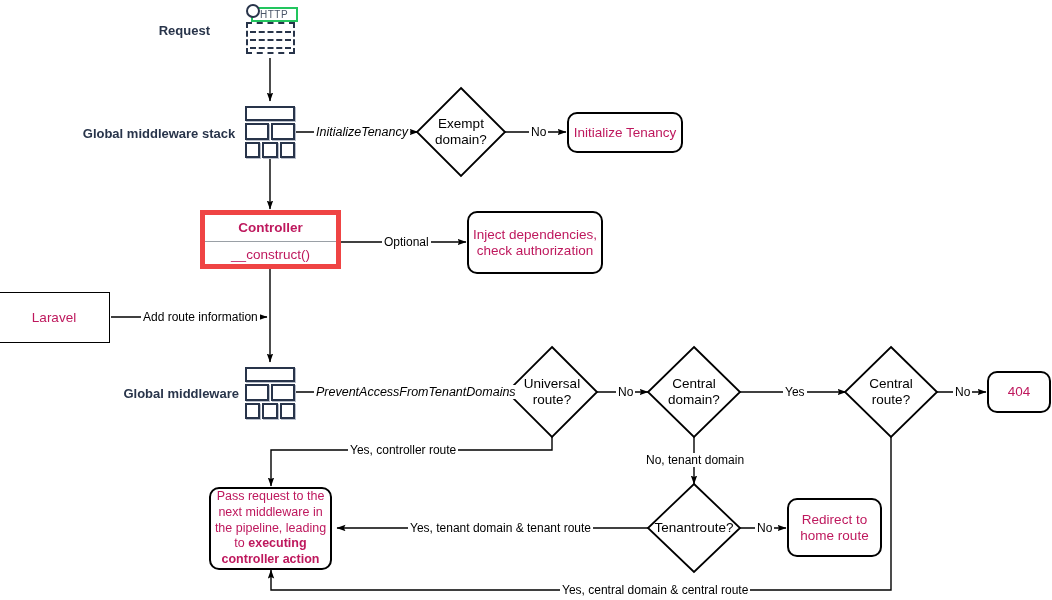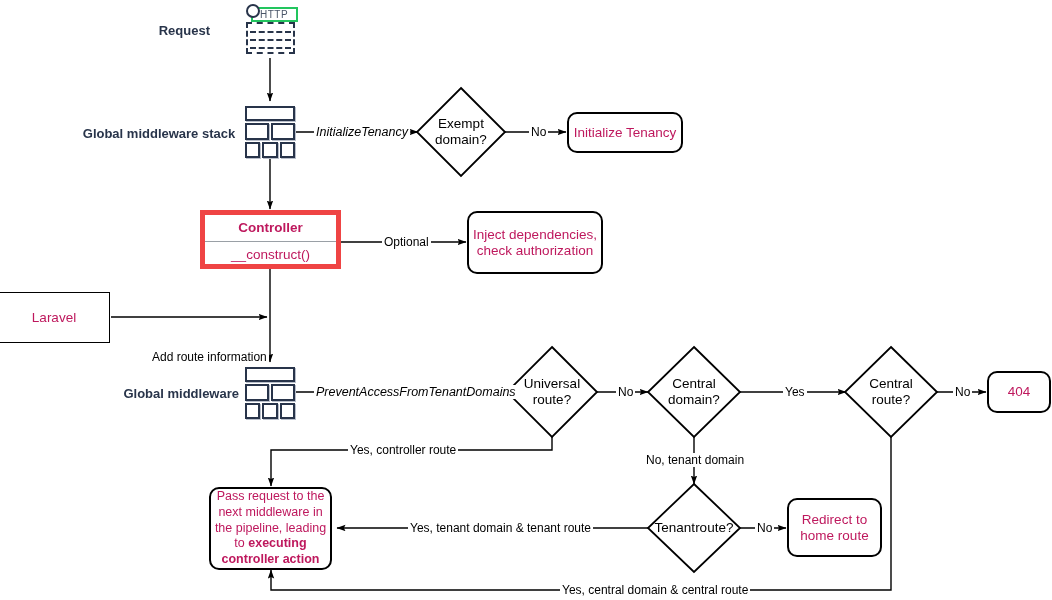--- a/index.html
+++ b/index.html
@@ -300,21 +300,21 @@
     <div>Pass request to the</div>
     <div>next middleware in</div>
     <div>the pipeline, leading</div>
     <div><span>to </span><span class="bold">executing</span></div>
     <div class="bold">controller action</div>
   </div>
 
   <div class="edge-label italic" style="left:314px; top:125px;">InitializeTenancy</div>
   <div class="edge-label" style="left:529px; top:125px;">No</div>
   <div class="edge-label" style="left:382px; top:235px;">Optional</div>
-  <div class="edge-label" style="left:150px; top:310px;margin-top:40px;">Add route information</div>
+  <div class="edge-label" style="left:141px; top:310px;">Add route information</div>
   <div class="edge-label italic" style="left:314px; top:385px;">PreventAccessFromTenantDomains</div>
   <div class="edge-label" style="left:616px; top:385px;">No</div>
   <div class="edge-label" style="left:783px; top:385px;">Yes</div>
   <div class="edge-label" style="left:953px; top:385px;">No</div>
   <div class="edge-label" style="left:348px; top:443px;">Yes, controller route</div>
   <div class="edge-label" style="left:644px; top:453px;">No, tenant domain</div>
   <div class="edge-label" style="left:755px; top:521px;">No</div>
   <div class="edge-label" style="left:408px; top:521px;">Yes, tenant domain &amp; tenant route</div>
   <div class="edge-label" style="left:560px; top:583px;">Yes, central domain &amp; central route</div>
 

